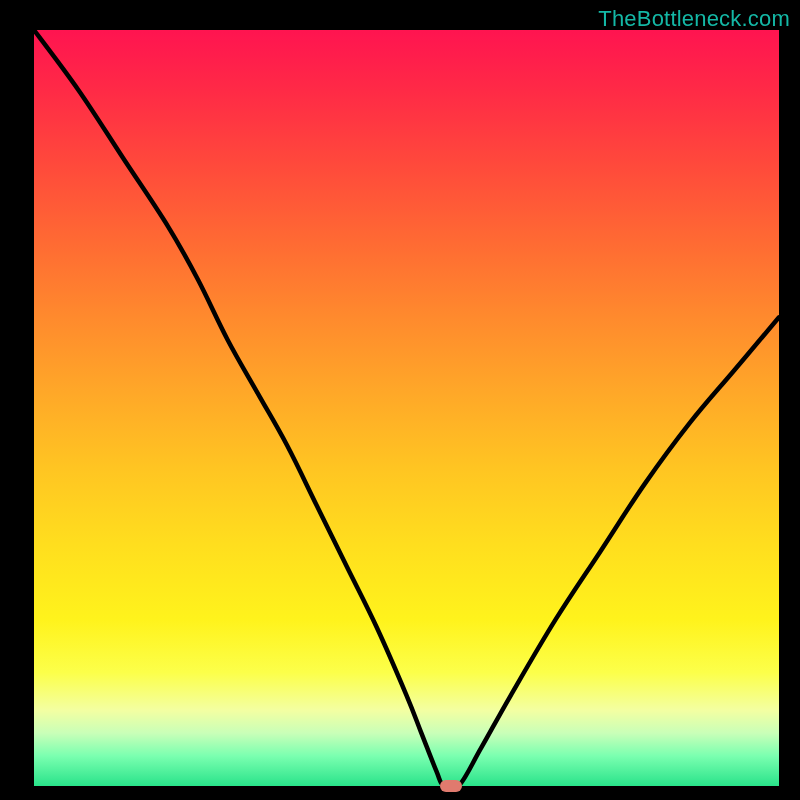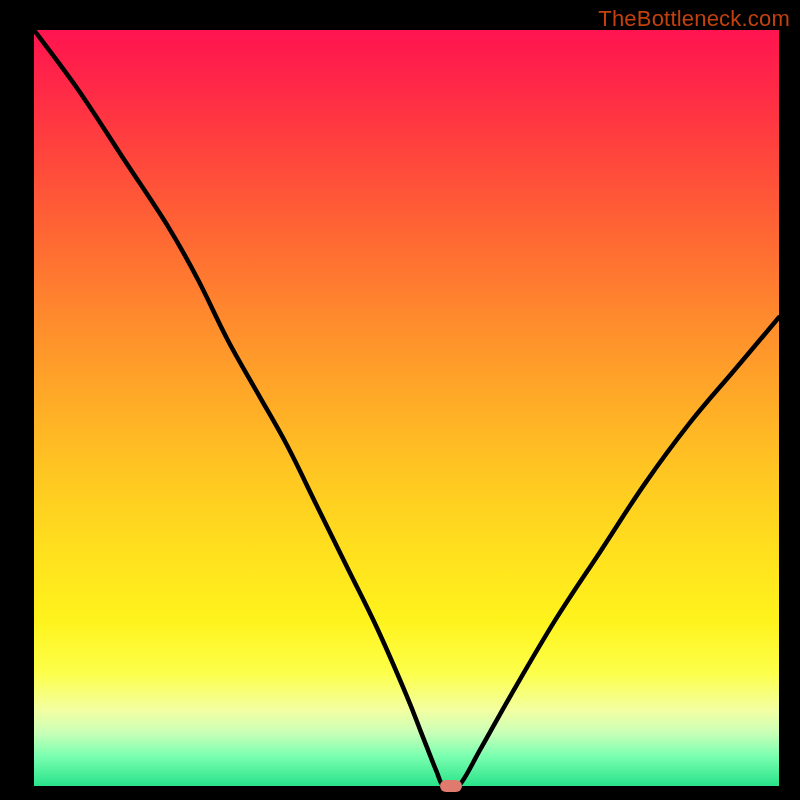--- a/index.html
+++ b/index.html
@@ -54,21 +54,21 @@
     width: 22px;
     height: 12px;
     border-radius: 6px;
     background: #e07a6e;
     transform: translate(-50%, -50%);
   }
   .watermark {
     position: absolute;
     top: 6px;
     right: 10px;
-    color: #c2410c;
+    color: #14b8a6;
     font-size: 22px;
     font-weight: 500;
     letter-spacing: 0.2px;
     user-select: none;
   }
 </style>
 </head>
 <body>
 
 <div class="stage">

